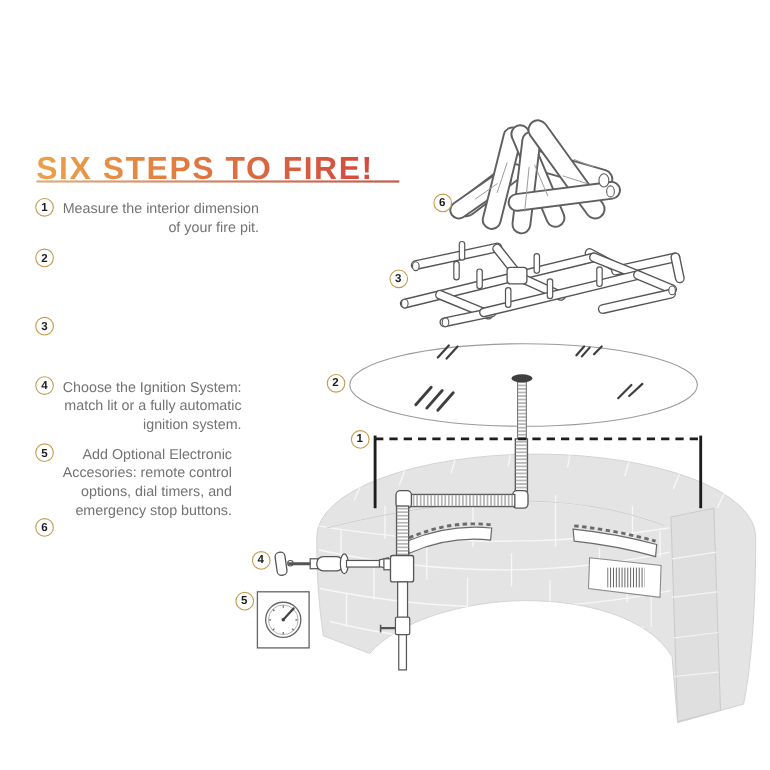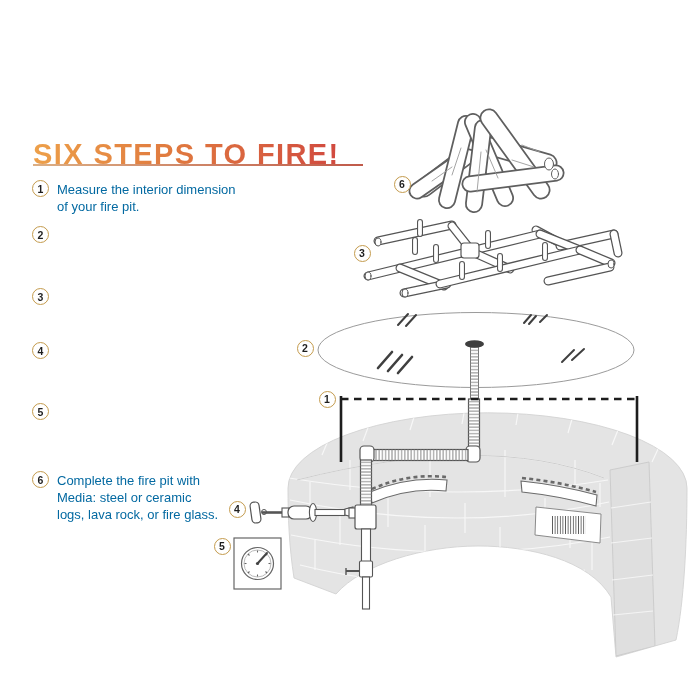--- a/index.html
+++ b/index.html
@@ -1,30 +1,30 @@
 <!DOCTYPE html>
 <html><head>
 <meta charset="utf-8">
 <style>
   html,body{margin:0;padding:0;background:#fff;}
   .canvas{position:relative;width:700px;height:676px;background:#fff;overflow:hidden;
-          font-family:"Liberation Sans",sans-serif;}
+          font-family:"Liberation Sans",sans-serif;text-align:right;}
   .page-title{position:absolute;left:33px;top:119px;font-size:29px;font-weight:bold;
           letter-spacing:1.4px;white-space:nowrap;color:#DA6A3F;}
   @supports (-webkit-background-clip:text){
     .page-title{background:linear-gradient(90deg,#EDA04A 0%,#E07A3F 45%,#D1493F 100%);
       -webkit-background-clip:text;background-clip:text;color:transparent;}
   }
   .title-rule{position:absolute;left:33px;top:164px;width:330px;height:2px;
           background:linear-gradient(90deg,#DCAF84,#C05A4A);}
   .step{position:absolute;left:32px;width:260px;display:flex;gap:8px;align-items:flex-start;}
   .badge,.callout{box-sizing:border-box;width:17px;height:17px;border:1.6px solid #C49B4D;
           border-radius:50%;background:#fff;color:#1e1e1e;font-size:10.5px;font-weight:bold;
           display:flex;align-items:center;justify-content:center;flex:0 0 auto;}
-  .step-text{font-size:13px;line-height:17px;color:#0369a1;white-space:pre-line;padding-top:1px;}
+  .step-text{font-size:13px;line-height:17px;color:#737373;white-space:pre-line;padding-top:1px;}
   .callout{position:absolute;margin-left:-8.5px;margin-top:-8.5px;}
   .diagram-svg{position:absolute;left:0;top:0;}
 </style>
 </head>
 <body>
 
 <div class="canvas">
 
   <h1 class="page-title">SIX STEPS TO FIRE!</h1>
   <div class="title-rule"></div>
@@ -35,29 +35,33 @@
 of your fire pit.</div>
   </div>
   <div class="step" style="top:226px">
     <span class="badge">2</span>
   </div>
   <div class="step" style="top:288px">
     <span class="badge">3</span>
   </div>
   <div class="step" style="top:342px">
     <span class="badge">4</span>
+    <div class="step-text">Choose the Ignition System:
+match lit or a fully automatic
+ignition system.</div>
   </div>
   <div class="step" style="top:403px">
     <span class="badge">5</span>
+    <div class="step-text">Add Optional Electronic
+Accesories: remote control
+options, dial timers, and
+emergency stop buttons.</div>
   </div>
   <div class="step" style="top:471px">
     <span class="badge">6</span>
-    <div class="step-text">Complete the fire pit with
-Media: steel or ceramic
-logs, lava rock, or fire glass.</div>
   </div>
 
   <svg class="diagram-svg" width="700" height="700" viewBox="0 0 700 700">
     <defs>
       <pattern id="ribsH" width="6" height="3.2" patternUnits="userSpaceOnUse">
         <line x1="0" y1="1.6" x2="6" y2="1.6" stroke="#8a8a8a" stroke-width="1"></line>
       </pattern>
       <pattern id="ribsV" width="3.2" height="6" patternUnits="userSpaceOnUse">
         <line x1="1.6" y1="0" x2="1.6" y2="6" stroke="#8a8a8a" stroke-width="1"></line>
       </pattern>

